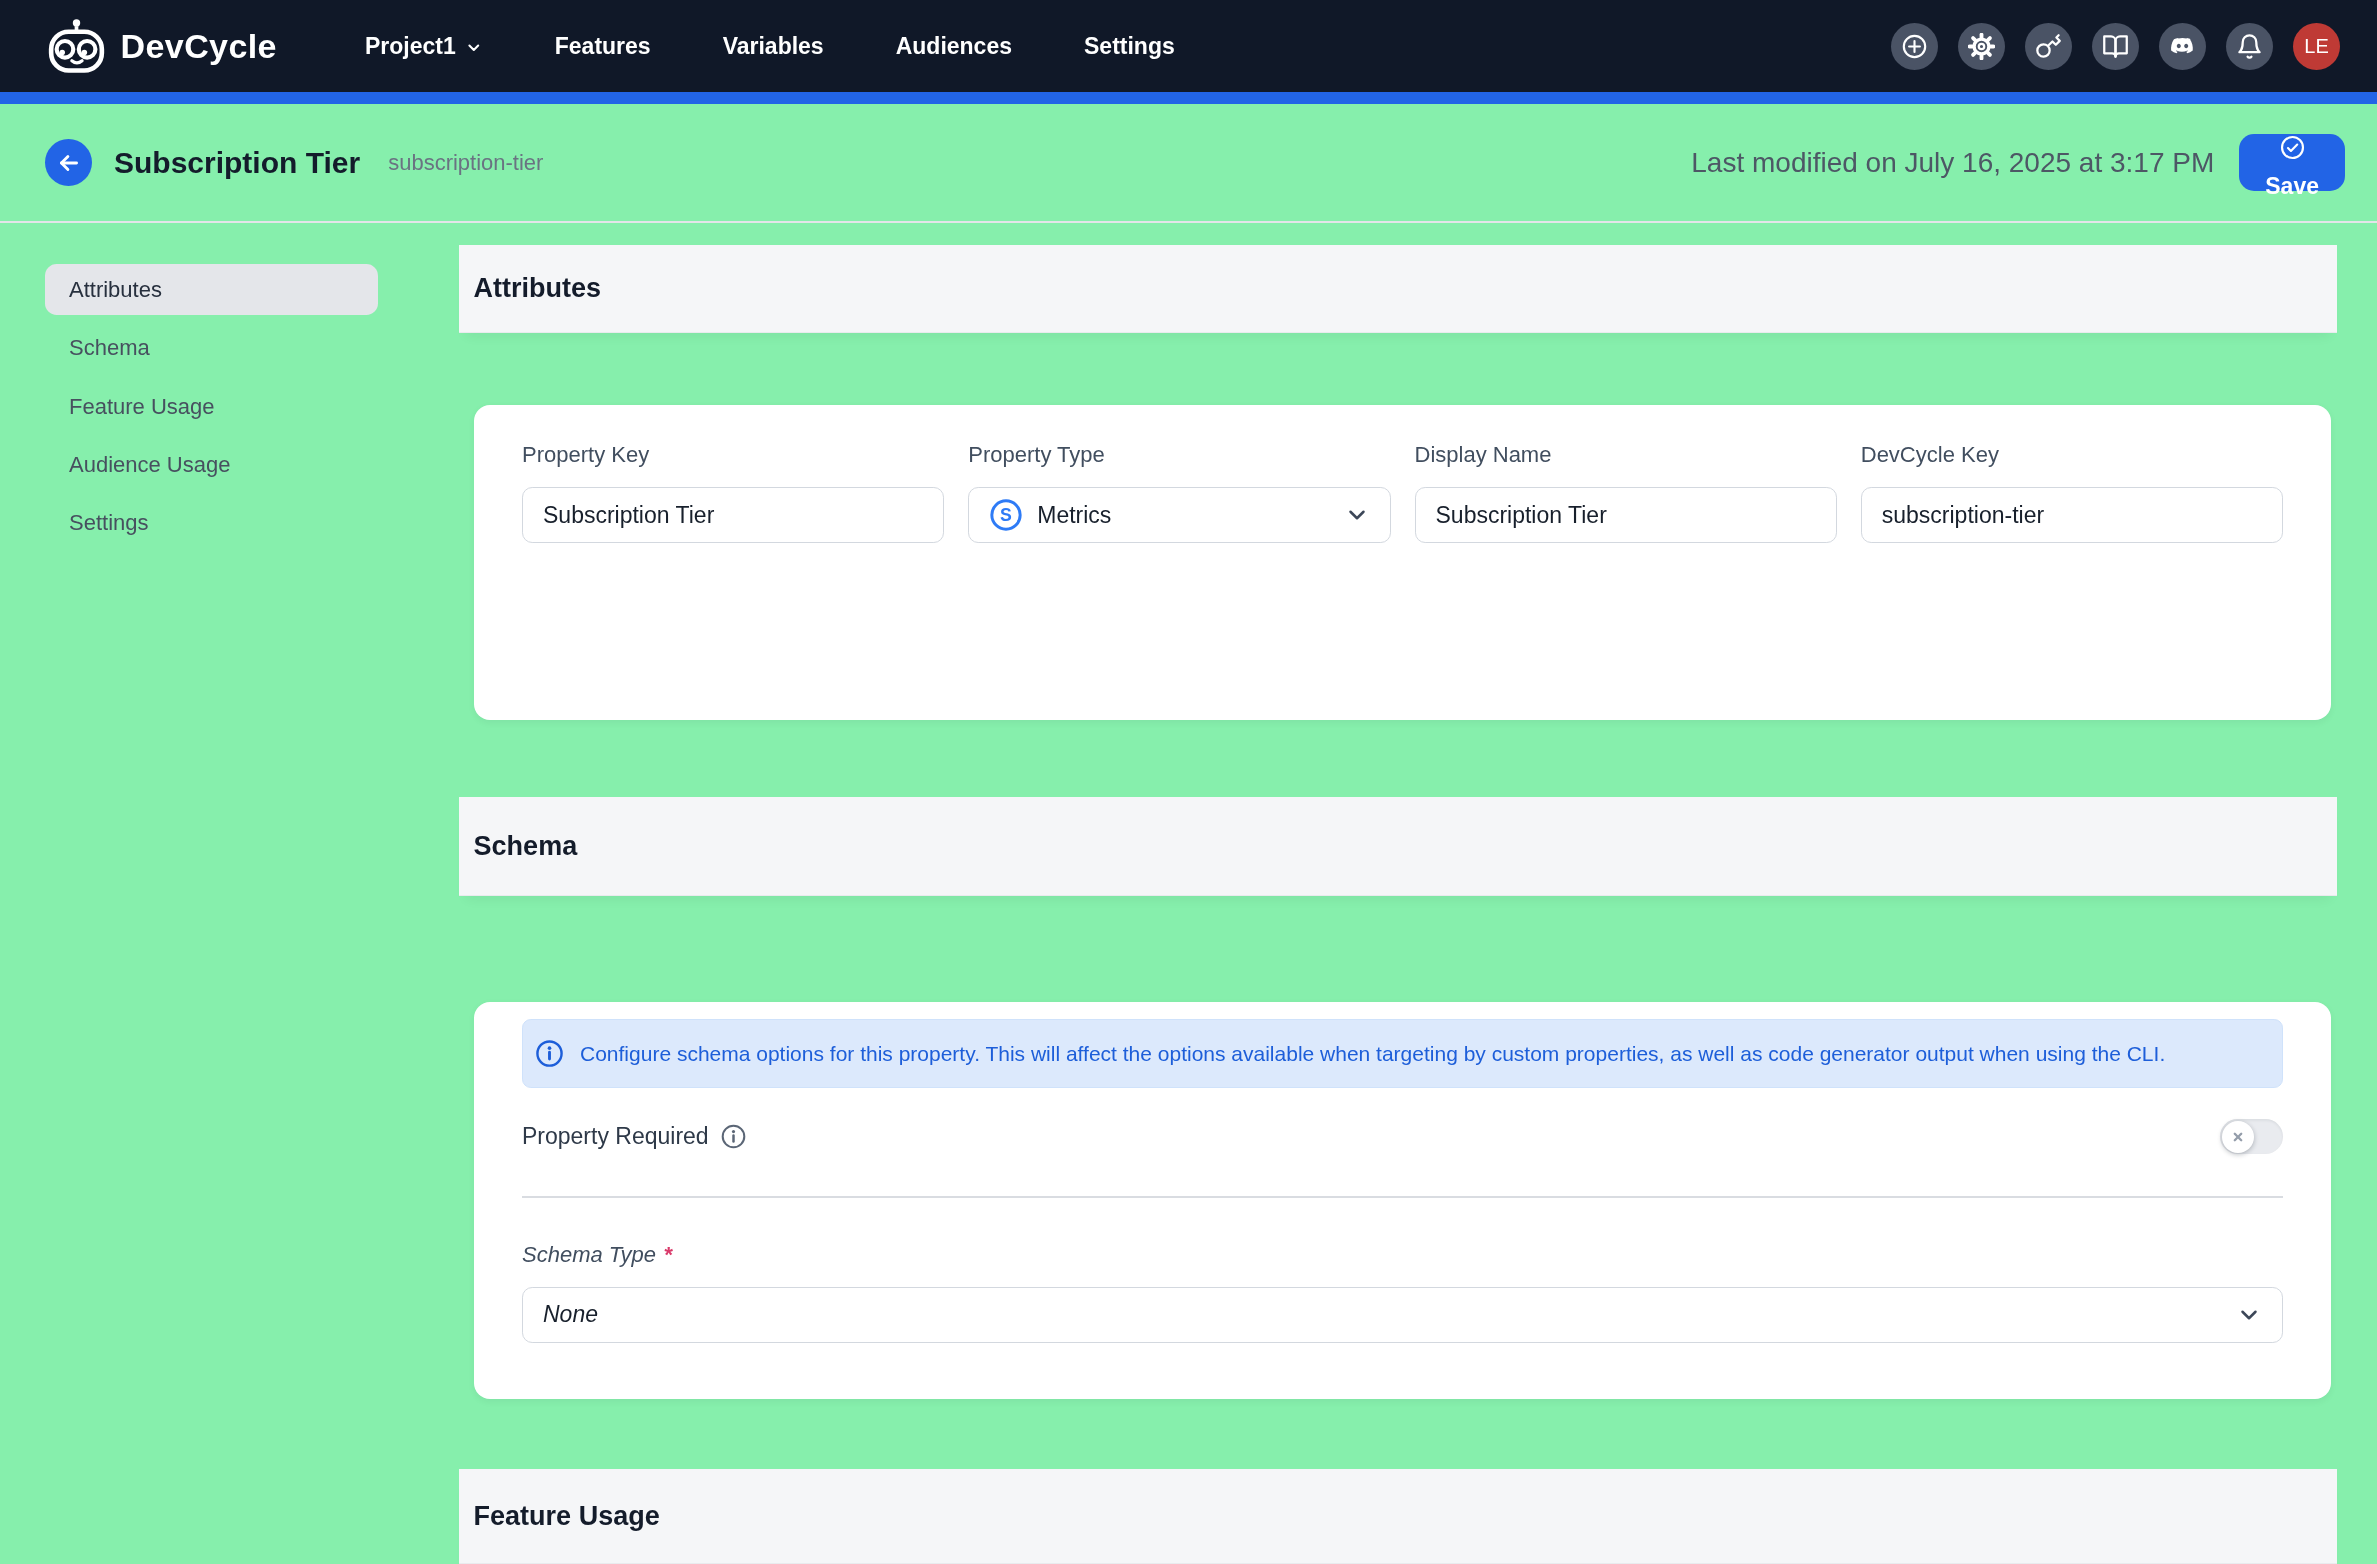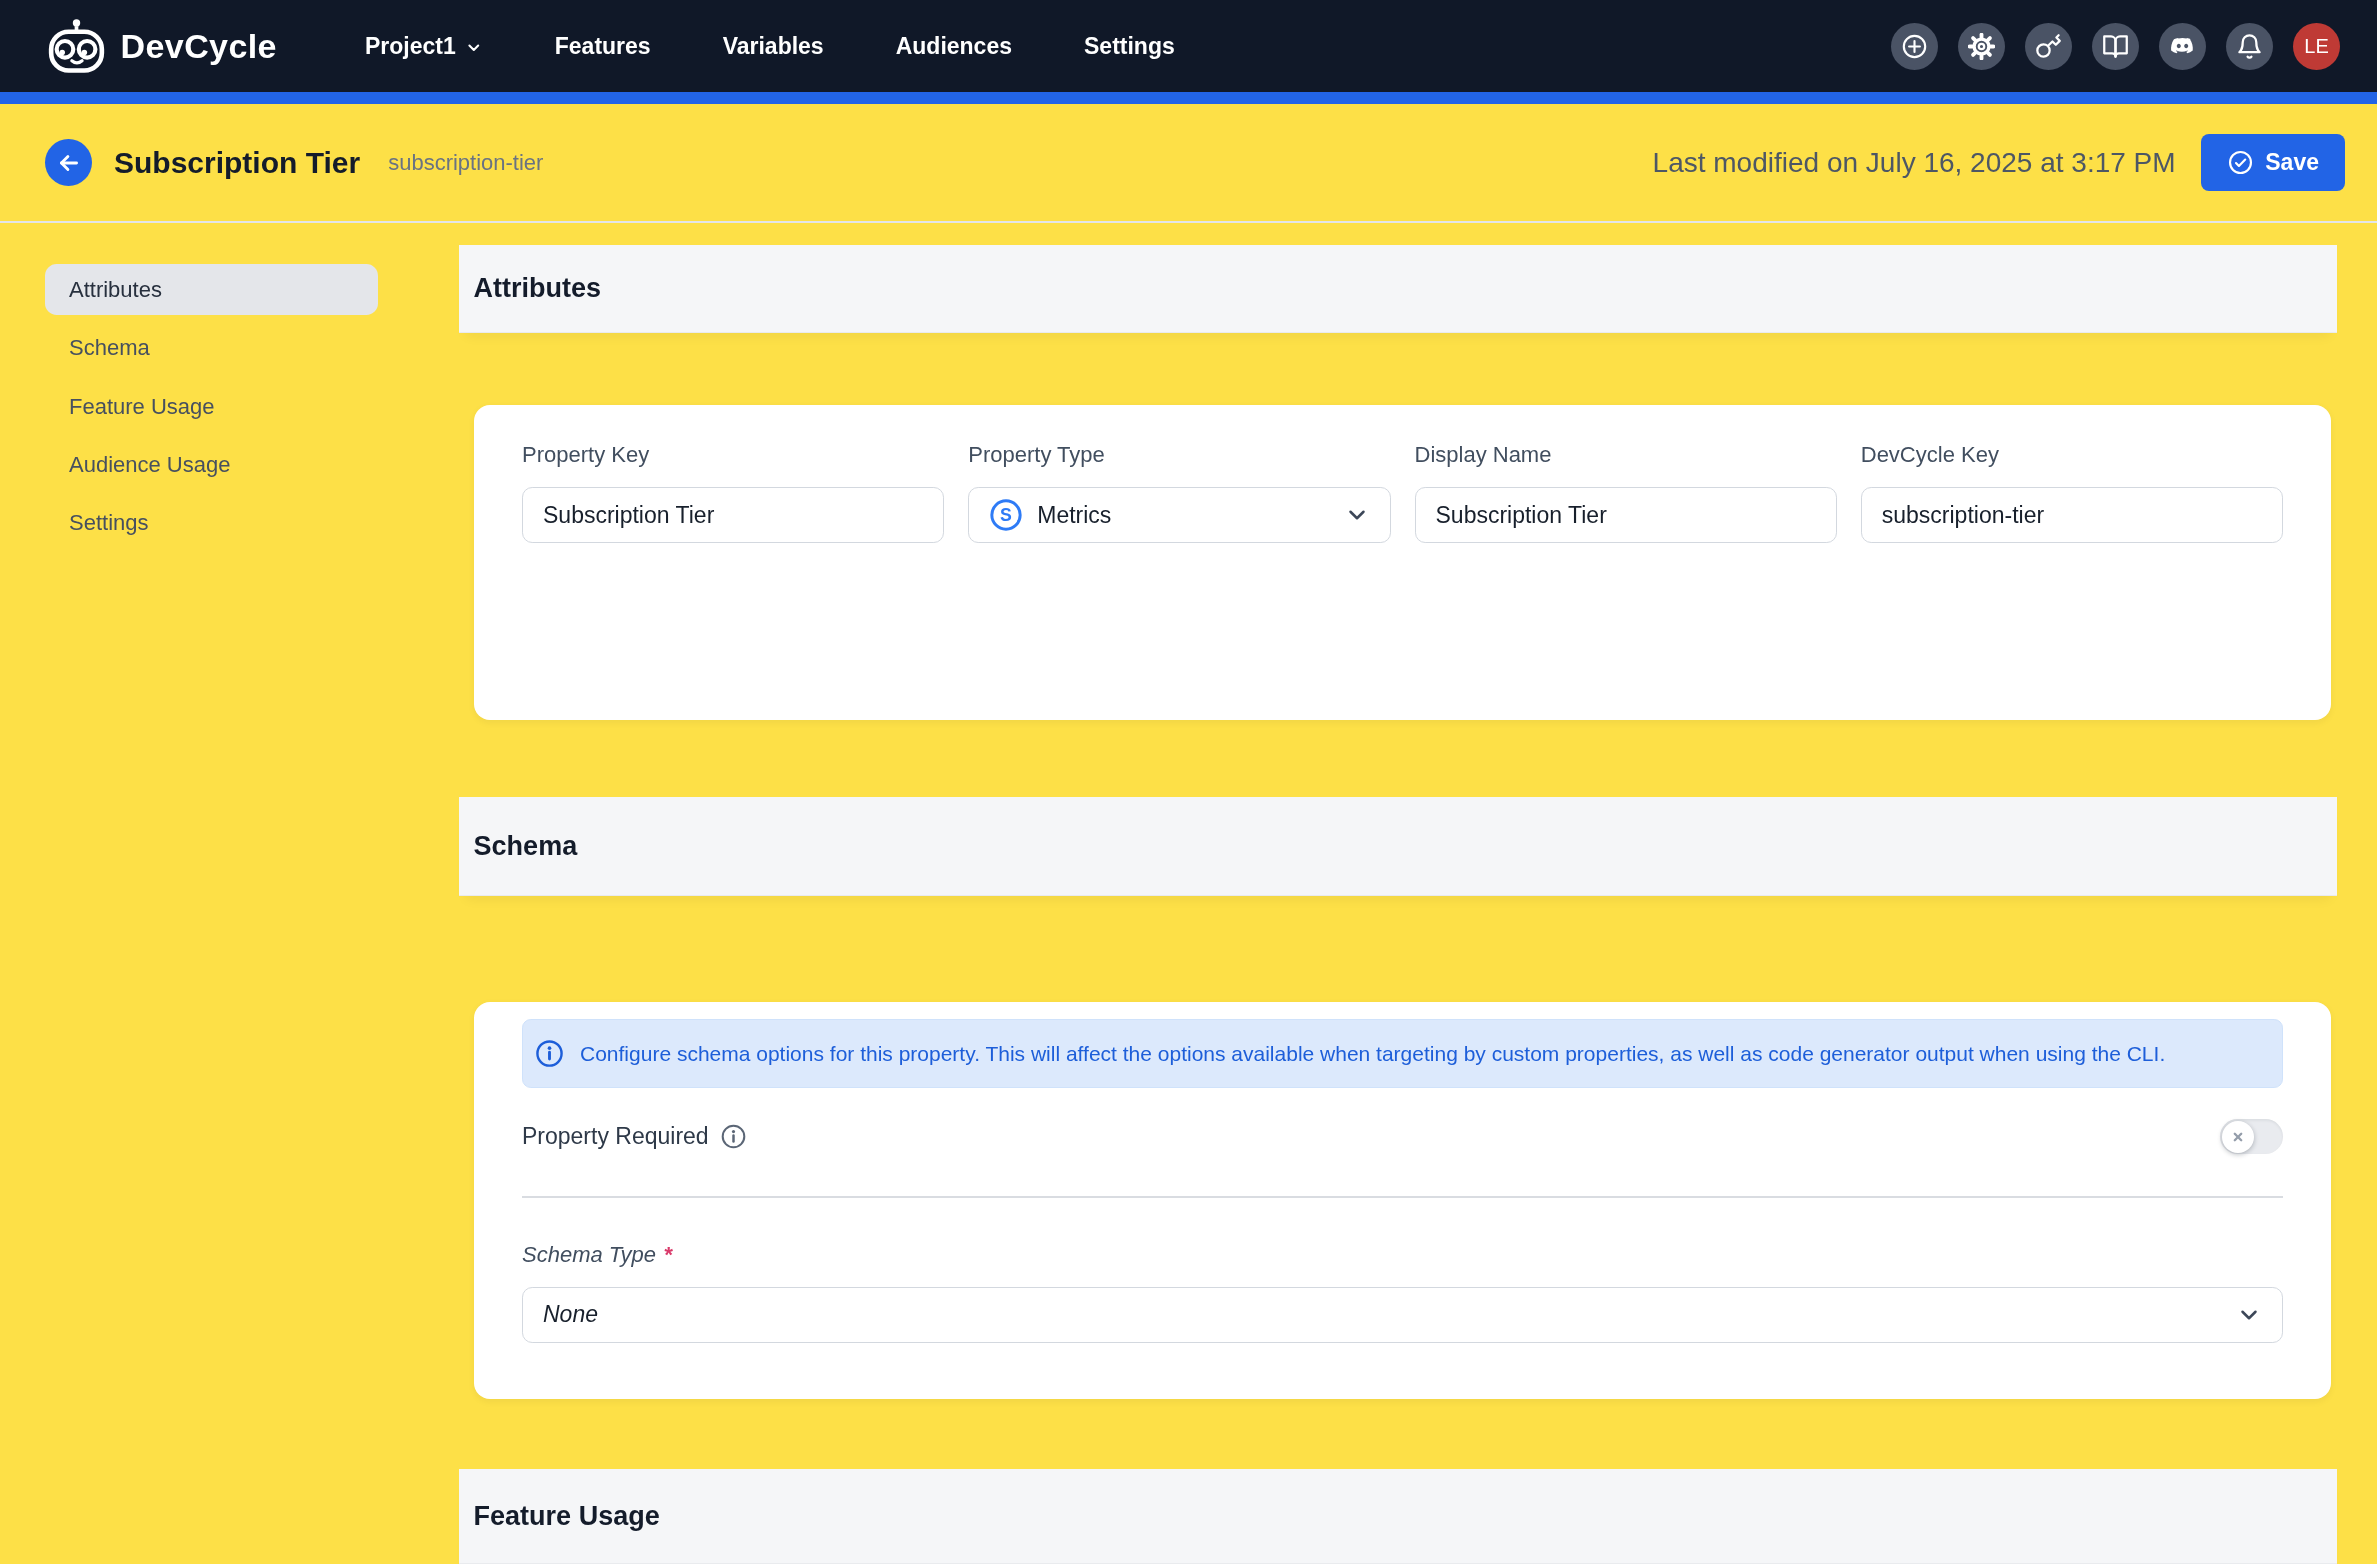--- a/index.html
+++ b/index.html
@@ -1,17 +1,17 @@
 <!DOCTYPE html>
 <html style="font-size:11.7px"><head>
 <meta charset="utf-8">
 <style>
   html,body{margin:0;padding:0;background:#f1f2f4;}
   *{box-sizing:border-box;}
-  .page{position:relative;width:2377px;height:1564px;background:#fde047;overflow:hidden;
+  .page{position:relative;width:2377px;height:1564px;background:#86efac;overflow:hidden;
         font-family:"Liberation Sans",sans-serif;-webkit-font-smoothing:antialiased;}
 
   
   .topnav{position:absolute;top:0;left:0;width:100%;height:92px;background:#101828;
           display:flex;align-items:center;padding:0 37px 0 47px;}
   .brand{display:flex;align-items:center;gap:14.6px;cursor:pointer;}
   .brand svg{width:59px;height:59px;display:block;}
   .brand-text{color:#fff;font-size:34px;font-weight:700;letter-spacing:0.4px;}
   .main-nav{display:flex;align-items:center;gap:72px;margin-left:88px;}
   .nav-item{color:#fff;font-size:23px;font-weight:600;display:flex;align-items:center;gap:9.5px;cursor:pointer;}
@@ -27,22 +27,22 @@
   
   .page-header{position:absolute;top:104px;left:0;width:100%;height:117px;display:flex;
                align-items:center;padding:0 32px 0 45px;}
   .back-btn{width:47px;height:47px;border-radius:50%;background:#2264e6;border:none;display:flex;
             align-items:center;justify-content:center;cursor:pointer;flex:none;padding:0;}
   .back-btn svg{width:26px;height:26px;display:block;}
   .page-title{font-size:30px;font-weight:700;color:#141c2b;margin:0 0 0 22px;white-space:nowrap;}
   .page-key{font-size:22px;color:#6a7382;margin-left:28px;white-space:nowrap;}
   .last-modified{margin-left:auto;font-size:28px;color:#4d5765;white-space:nowrap;}
   .save-btn{margin-left:25px;height:57px;padding:0 26px;background:#2264e6;color:#fff;border:none;
-            border-radius:8px;font-size:23px;font-weight:600;display:flex;align-items:center;
-            gap:11.7px;cursor:pointer;font-family:inherit;}
+            border-radius:15px;font-size:23px;font-weight:600;display:flex;align-items:center;
+            gap:11.7px;cursor:pointer;font-family:inherit;flex-direction:column;}
   .save-btn svg{width:27px;height:27px;display:block;}
   .header-divider{position:absolute;top:221px;left:0;width:100%;height:1.5px;background:#e3e5e9;}
 
   
   .side-nav{position:absolute;left:45px;top:264px;width:333px;}
   .side-item{height:51px;line-height:51px;padding-left:24px;margin-bottom:7.3px;font-size:22px;
              color:#47505f;border-radius:11.7px;cursor:pointer;white-space:nowrap;}
   .side-item.active{background:#e4e6ea;color:#27303e;}
 
   

